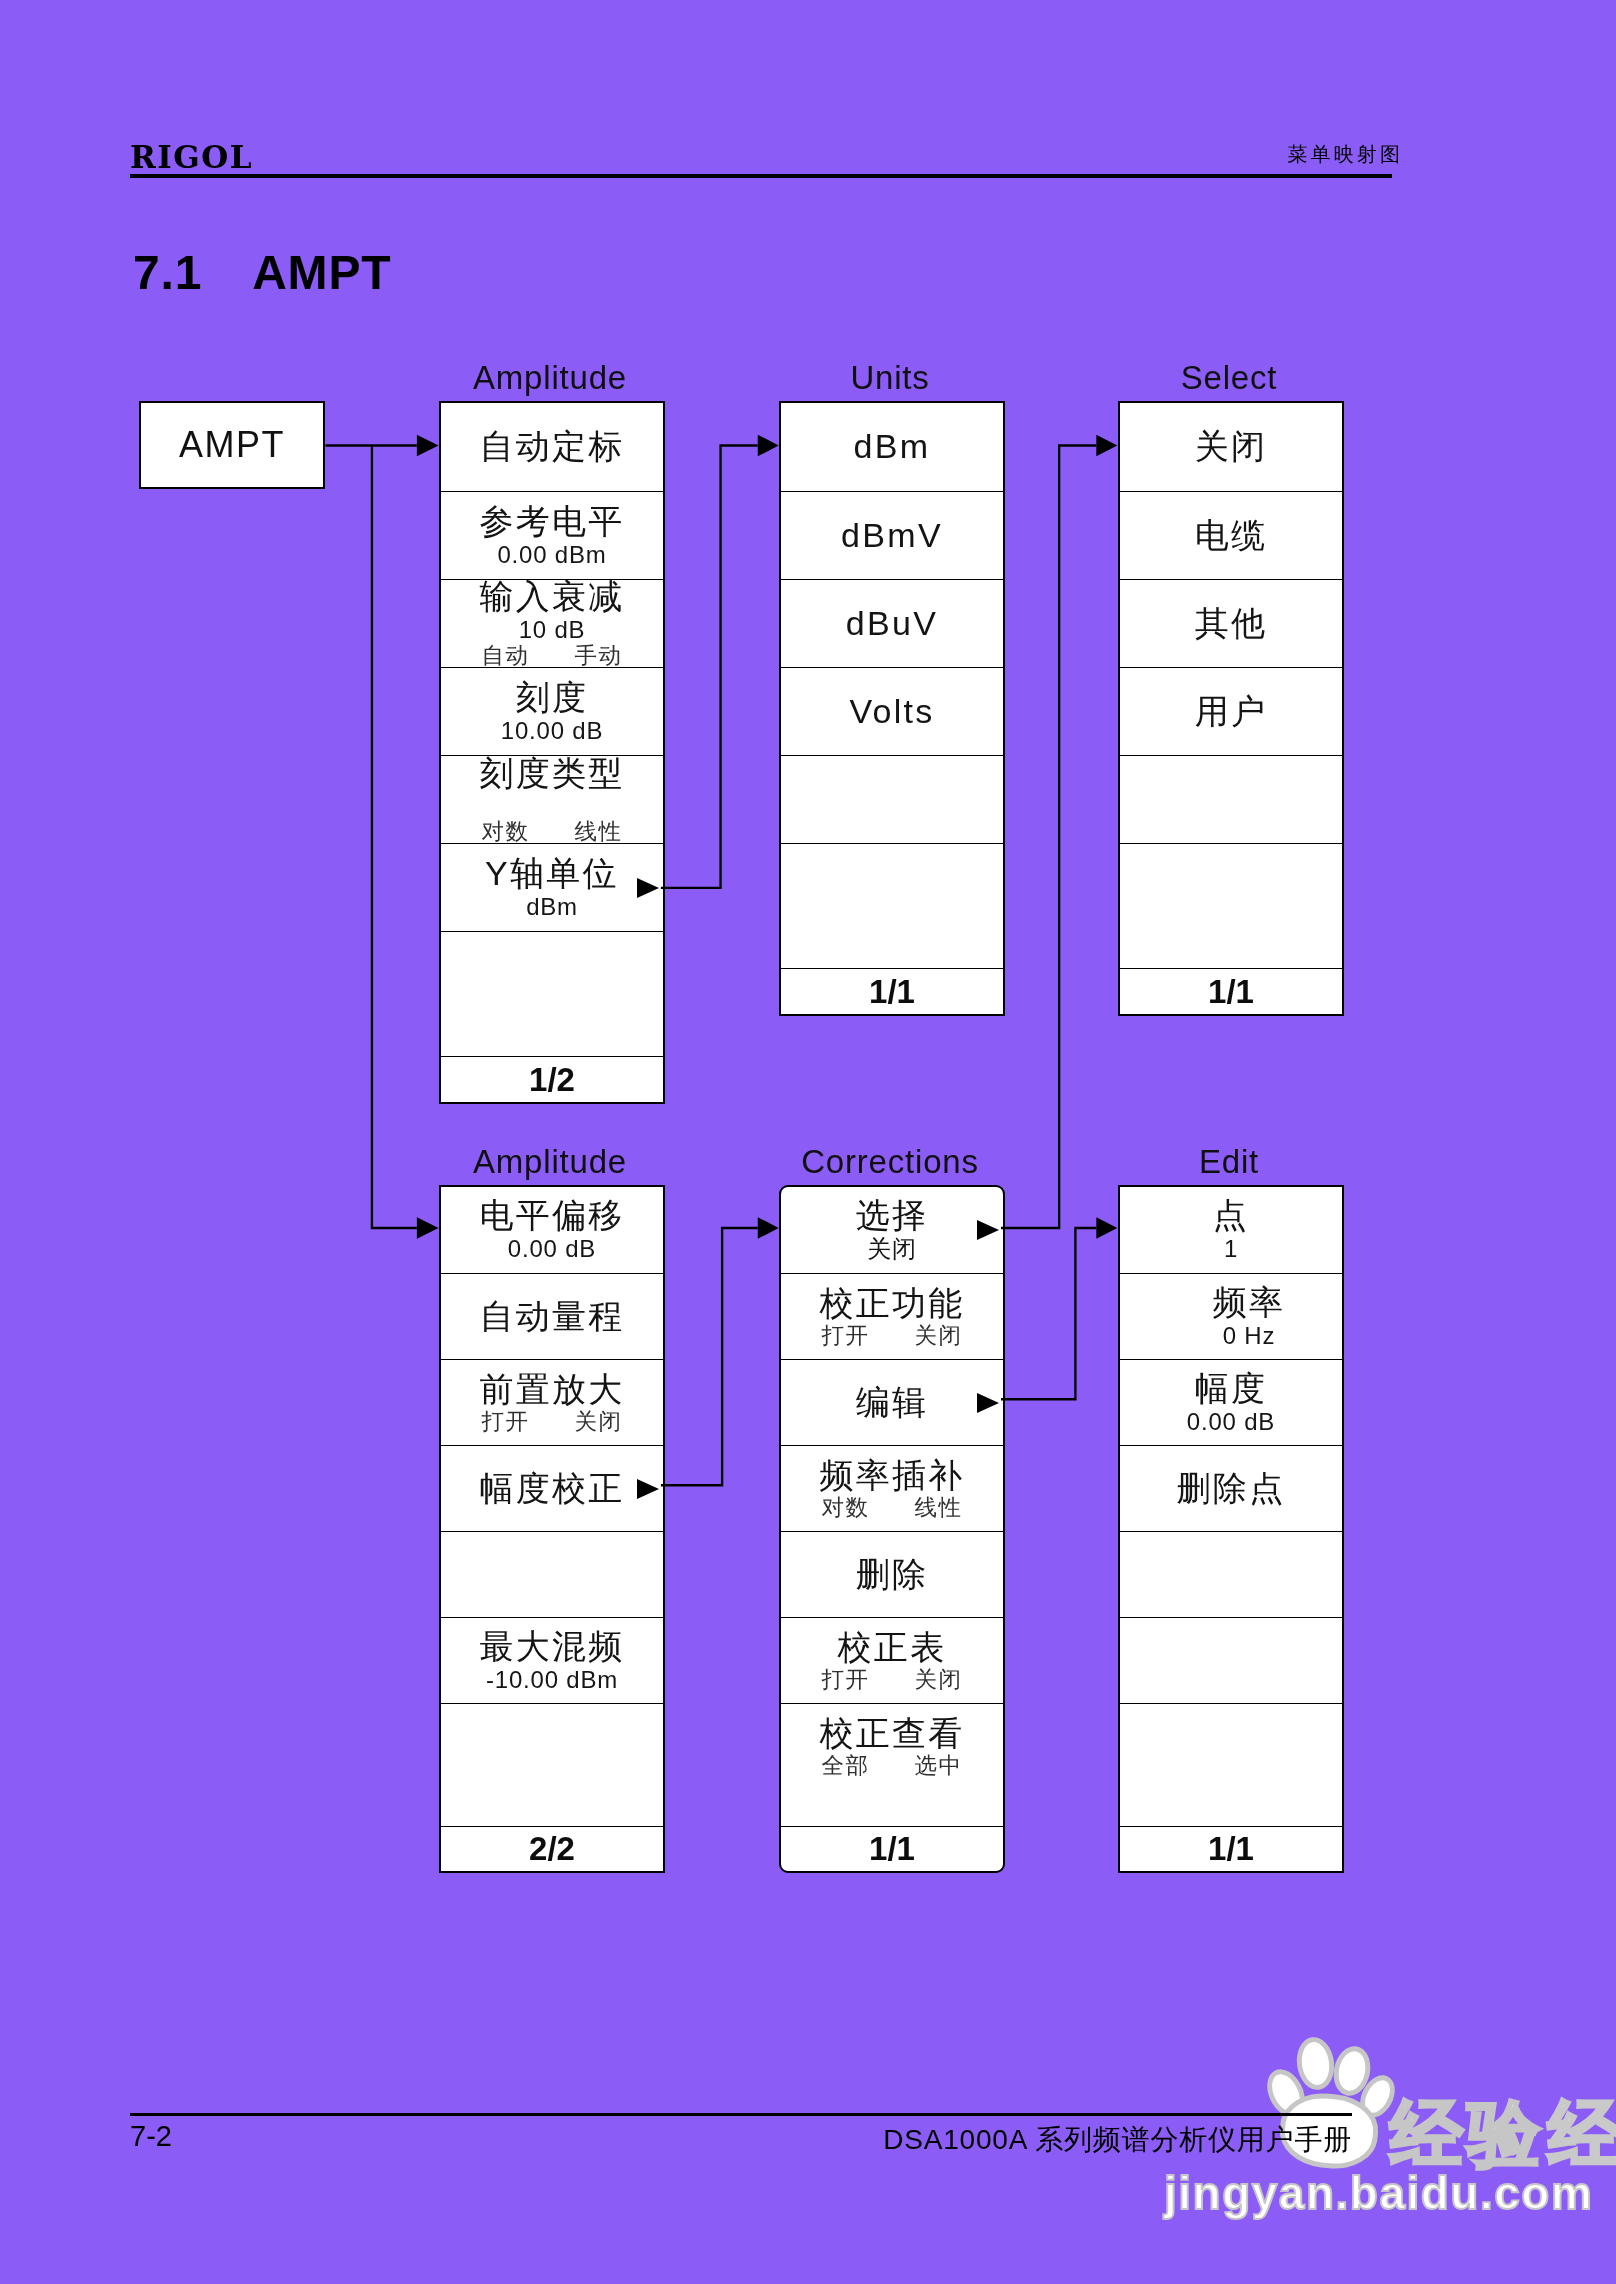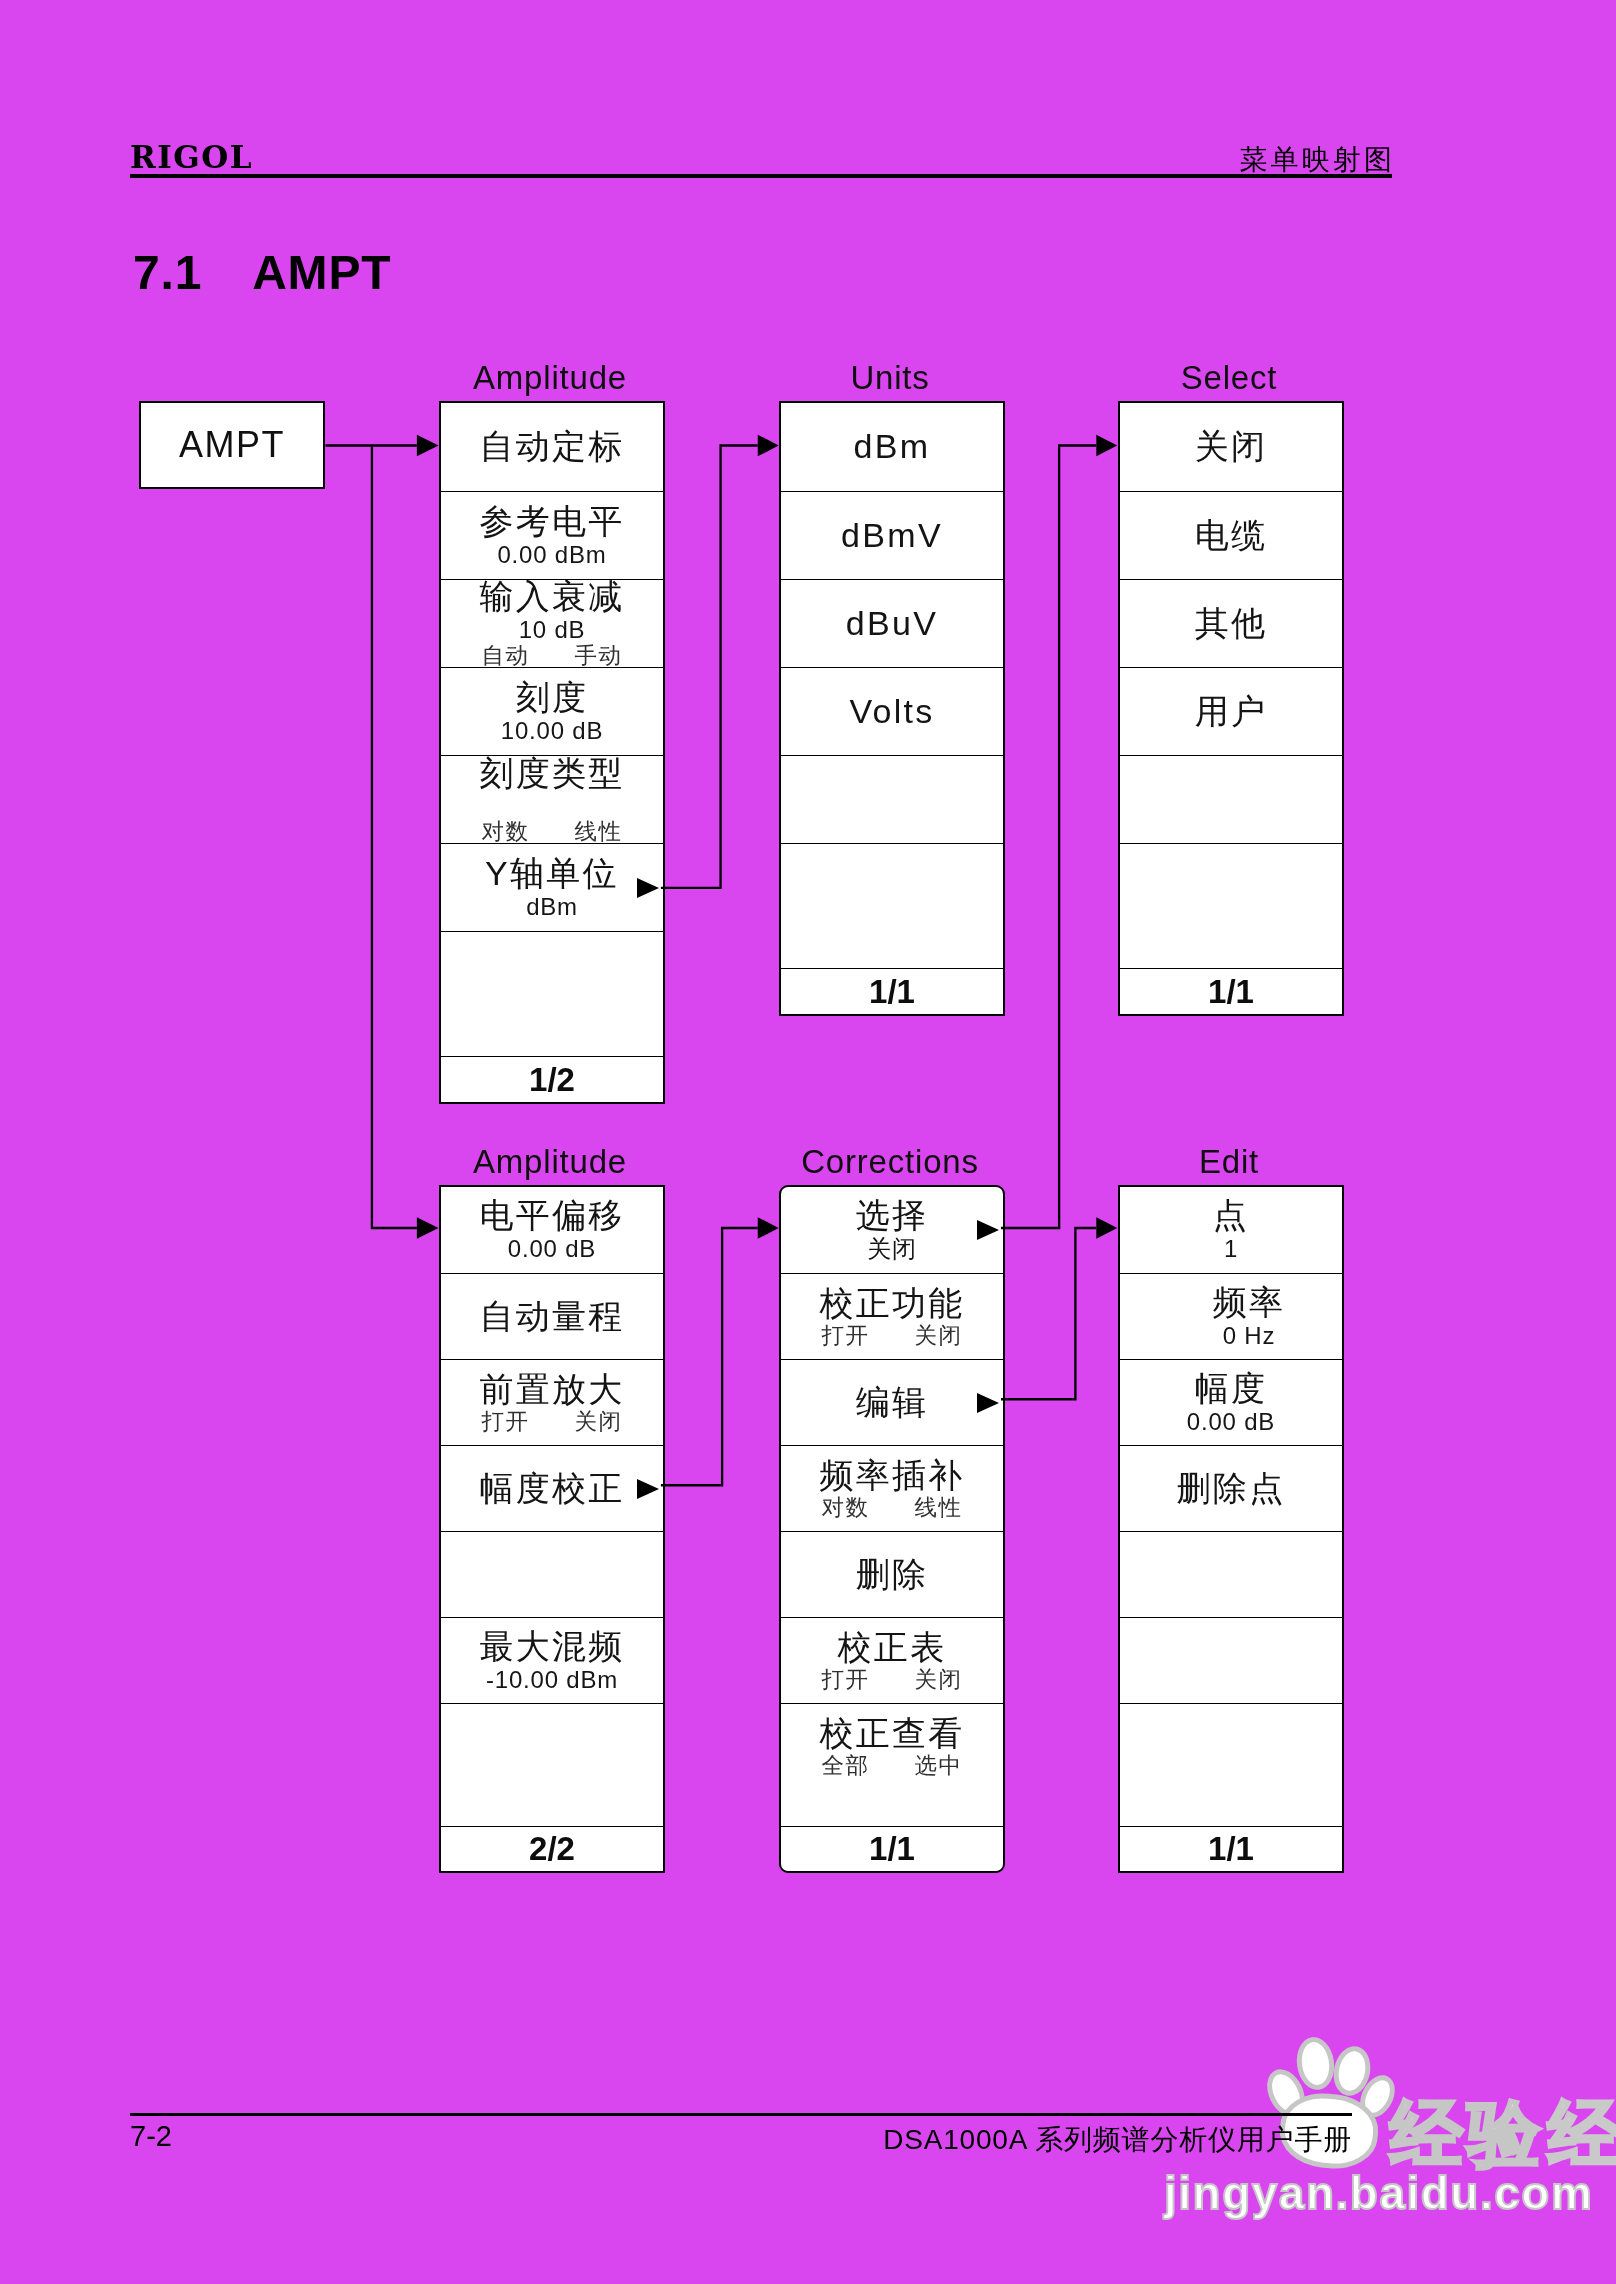--- a/index.html
+++ b/index.html
@@ -1,27 +1,27 @@
 <!DOCTYPE html>
 <html style="font-size:12.4px"><head>
 <meta charset="utf-8">
 <style>
   html,body{margin:0;padding:0;background:#9a9a9a;}
   #page{
-    position:relative;width:1617px;height:2284px;background:#d946ef;
+    position:relative;width:1617px;height:2284px;background:#8b5cf6;
     font-family:"Liberation Sans",sans-serif;color:#111;overflow:hidden;
   }
   
   .rigol{
     position:absolute;left:130px;top:139px;
     font-family:"DejaVu Serif",serif;font-weight:bold;font-size:31px;
     letter-spacing:1.5px;color:#000;
   }
   .doc-title-right{
-    position:absolute;top:141px;right:222px;font-size:28px;color:#000;
+    position:absolute;top:141px;right:214px;font-size:20px;color:#000;
     letter-spacing:3.1px;
   }
   .header-rule{position:absolute;left:130px;top:174px;width:1262px;height:3.9px;background:#000;}
   
   .section-title{
     position:absolute;left:133px;top:245px;font-size:48px;font-weight:bold;color:#000;
     display:flex;gap:50px;letter-spacing:0.8px;
   }
   
   #diagram{position:absolute;left:0;top:0;width:100%;height:100%;}

